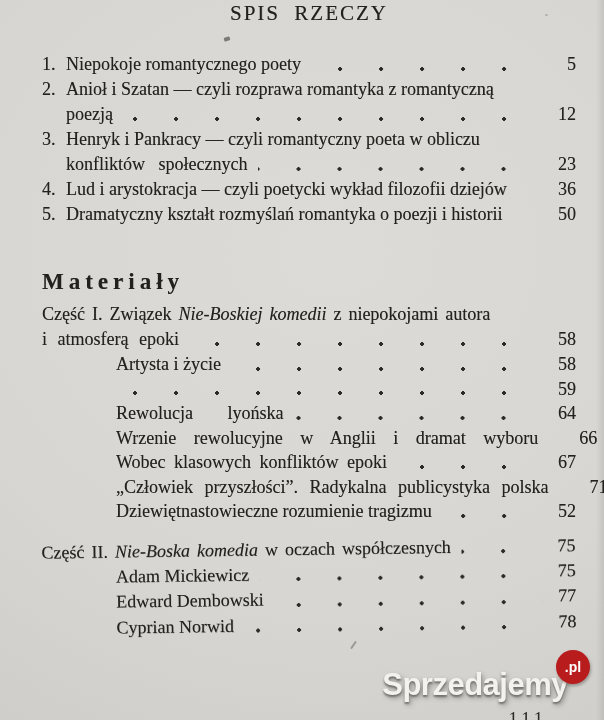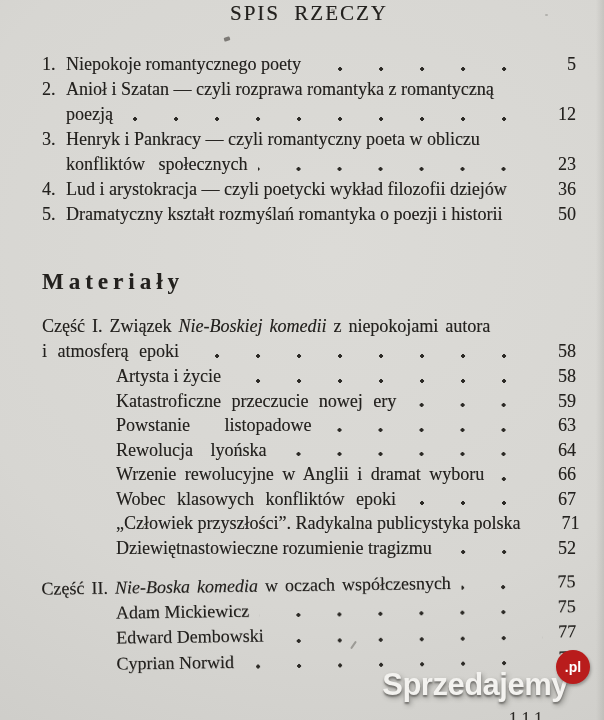--- a/index.html
+++ b/index.html
@@ -33,21 +33,21 @@
   .leader{
     flex:1 1 auto;min-width:14px;height:6px;align-self:flex-end;
     margin:0 6px 5px 11px;
     background-image:radial-gradient(circle at 3px 3px,#2c2a26 1.7px,rgba(0,0,0,0) 2.1px);
     background-size:41px 6px;background-repeat:repeat-x;background-position:right bottom;
   }
   .pg{flex:0 0 auto;min-width:28px;text-align:right;}
   .chapters{margin-top:26px;}
   .chapters .trow:nth-child(5){word-spacing:9px;}
   .materials{margin-top:42px;font-size:23px;line-height:25px;font-weight:bold;letter-spacing:5px;}
-  .p1{margin-top:20px;}
+  .p1{margin-top:8px;}
   .part-heading{word-spacing:2.5px;}
   .p1h2{word-spacing:6px;}
   .sub{padding-left:74px;line-height:24.5px;}
   .p1-items .trow:nth-child(2){word-spacing:6px;}
   .p1-items .trow:nth-child(3){word-spacing:30px;}
   .p1-items .trow:nth-child(4){word-spacing:13px;}
   .p1-items .trow:nth-child(5){word-spacing:4px;}
   .p1-items .trow:nth-child(6){word-spacing:7px;}
   .p1-items .trow:nth-child(9){word-spacing:12px;}
   .p2{margin-top:16px;transform:rotate(-0.8deg);transform-origin:40px 50%;}
@@ -139,28 +139,22 @@
           <span class="pg">58</span>
         </div>
       </div>
     <div class="p1-items">
         <div class="trow sub">
           <span class="txt">Artysta i życie</span>
           <span class="leader"></span>
           <span class="pg">58</span>
         </div>
         <div class="trow sub">
-          <span class="txt">Katastroficzne przeczucie nowej ery</span>
           <span class="leader"></span>
           <span class="pg">59</span>
-        </div>
-        <div class="trow sub">
-          <span class="txt">Powstanie listopadowe</span>
-          <span class="leader"></span>
-          <span class="pg">63</span>
         </div>
         <div class="trow sub">
           <span class="txt">Rewolucja lyońska</span>
           <span class="leader"></span>
           <span class="pg">64</span>
         </div>
         <div class="trow sub">
           <span class="txt">Wrzenie rewolucyjne w Anglii i dramat wyboru</span>
           <span class="leader"></span>
           <span class="pg">66</span>

